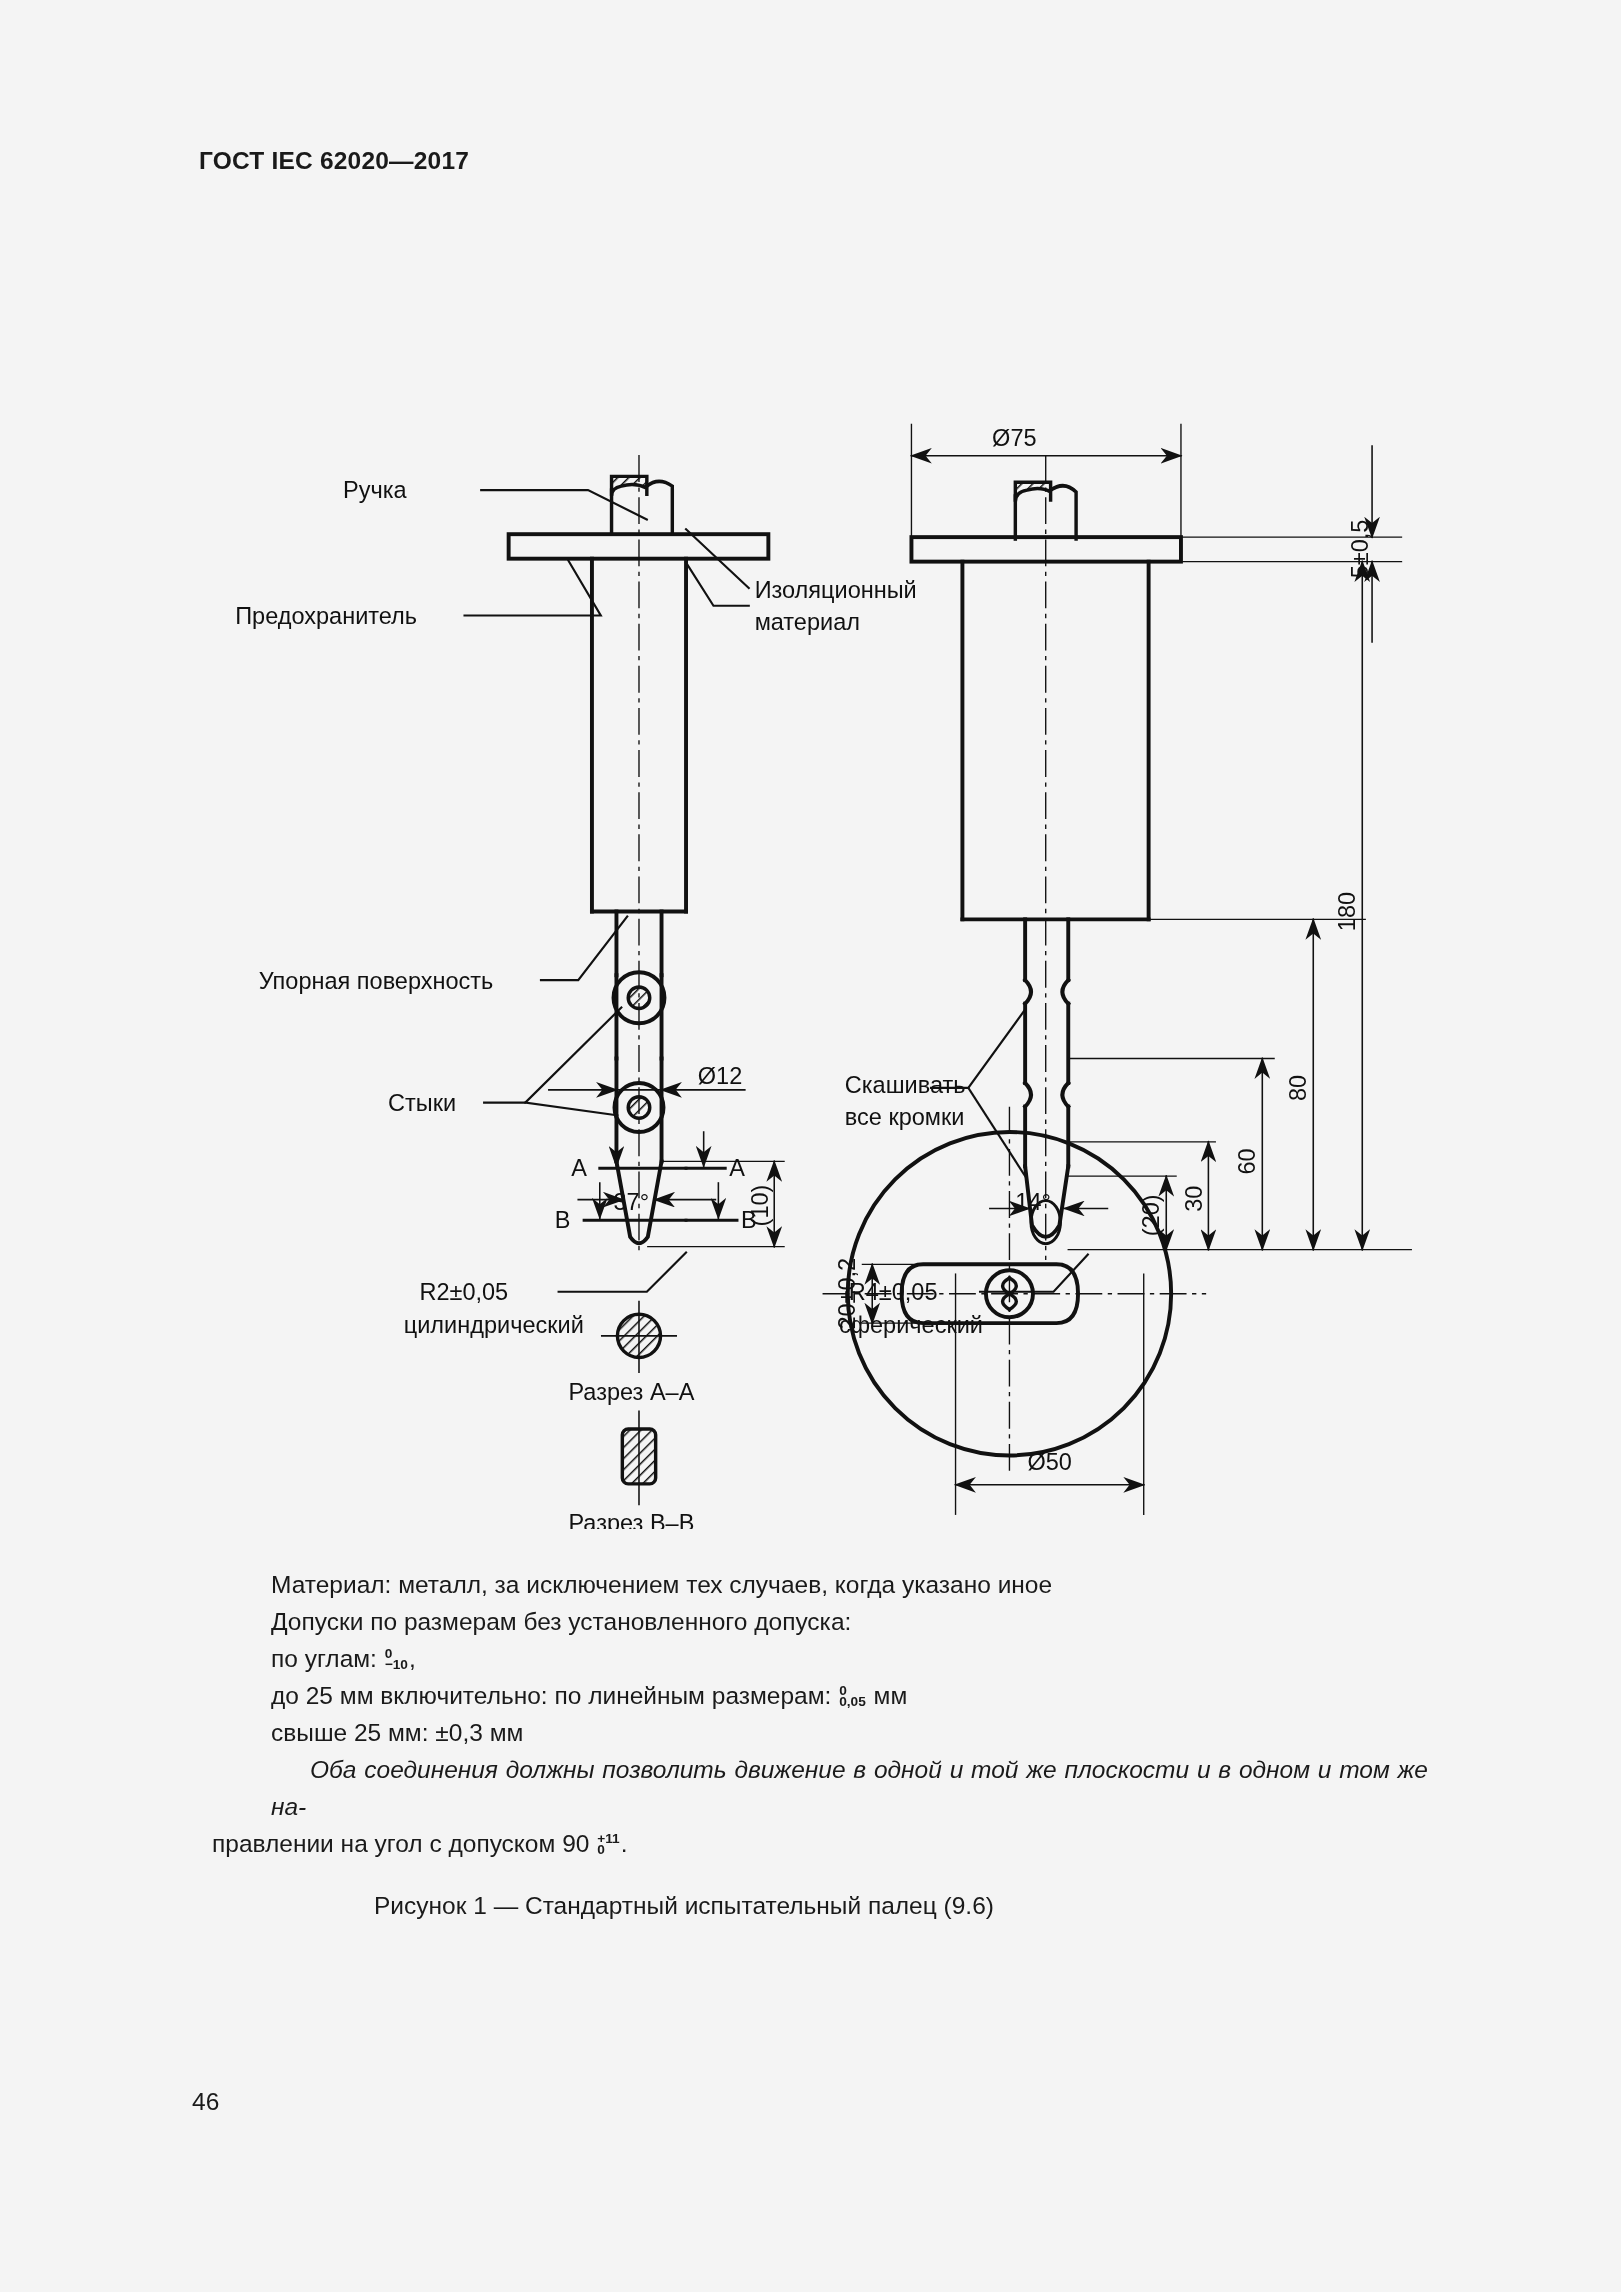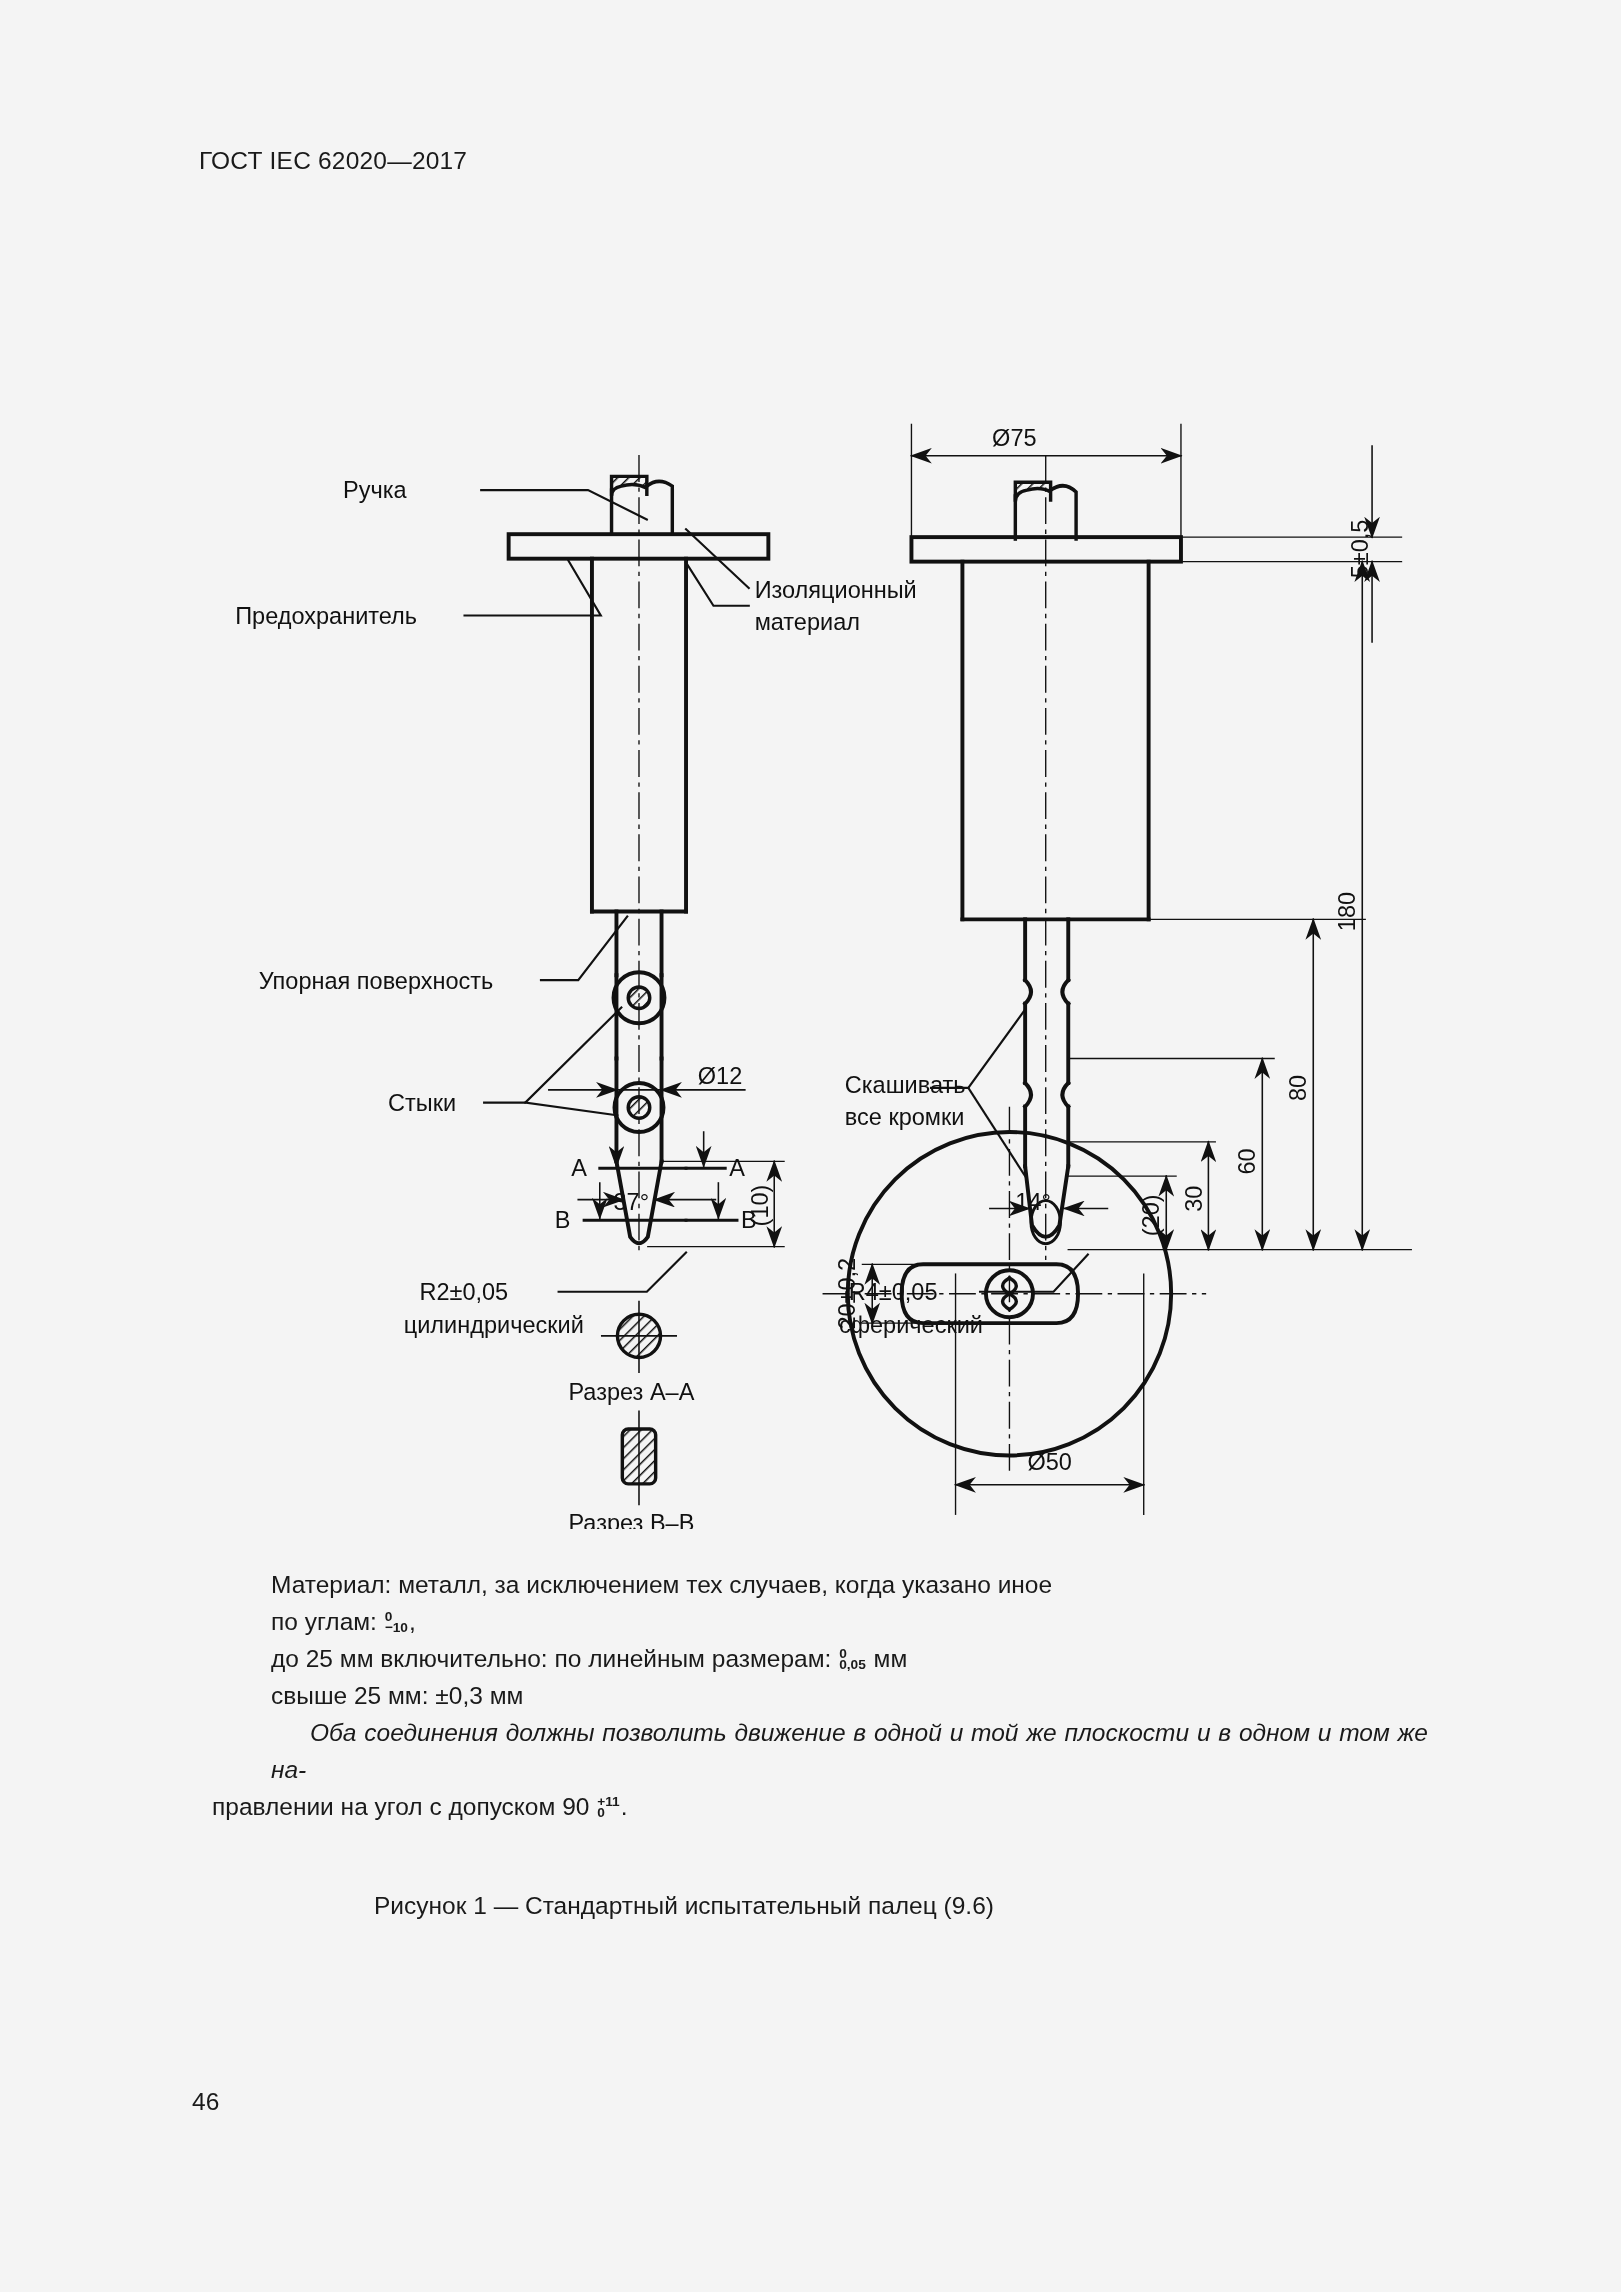--- a/index.html
+++ b/index.html
@@ -8,21 +8,21 @@
     background:#f4f4f4;
     font-family:"Liberation Sans", sans-serif;
     color:#1a1a1a;
     position:relative;
     overflow:hidden;
   }
   .page { position:absolute; inset:0; }
 
   .doc-header {
     position:absolute; left:199px; top:147px;
-    font-size:24.5px; font-weight:normal; letter-spacing:0.2px;
+    font-size:24.5px; font-weight:bold; letter-spacing:0.2px;
   }
 
   .figure-area {
     position:absolute; left:0px; top:196px; width:1621px; height:1333px;
   }
   .figure-area svg { display:block; }
 
   .notes {
     position:absolute; left:271px; top:1566px; width:1157px;
     font-size:24.5px; line-height:37px;
@@ -305,20 +305,21 @@
         <text x="0" y="0" transform="translate(1183,1040) rotate(-90)" text-anchor="middle">(20)</text>
         <text x="0" y="0" transform="translate(784,1030) rotate(-90)" text-anchor="middle">(10)</text>
         <text x="0" y="0" transform="translate(872,1120) rotate(-90)" text-anchor="middle">20±0,2</text>
         <text x="1071" y="1300" text-anchor="middle">Ø50</text>
       </g>
     </svg>
   </div>
 
   <div class="notes">
     <div class="line">Материал: металл, за исключением тех случаев, когда указано иное</div>
+    <div class="line">Допуски по размерам без установленного допуска:</div>
     <div class="line"><span>по углам: </span><span class="frac"><span class="top">0</span><span class="bot">−10</span></span><span>,</span></div>
     <div class="line"><span>до 25 мм включительно: по линейным размерам: </span><span class="frac"><span class="top">0</span><span class="bot">0,05</span></span><span> мм</span></div>
     <div class="line">свыше 25 мм: ±0,3 мм</div>
     <div class="line notes-justify indent">Оба соединения должны позволить движение в одной и той же плоскости и в одном и том же на-</div>
     <div class="line" style="margin-left:-59px;"><span>правлении на угол с допуском 90 </span><span class="frac"><span class="top">+11</span><span class="bot">0</span></span><span>.</span></div>
   </div>
 
   <div class="caption">Рисунок 1 — Стандартный испытательный палец (9.6)</div>
 
   <div class="page-number">46</div>

